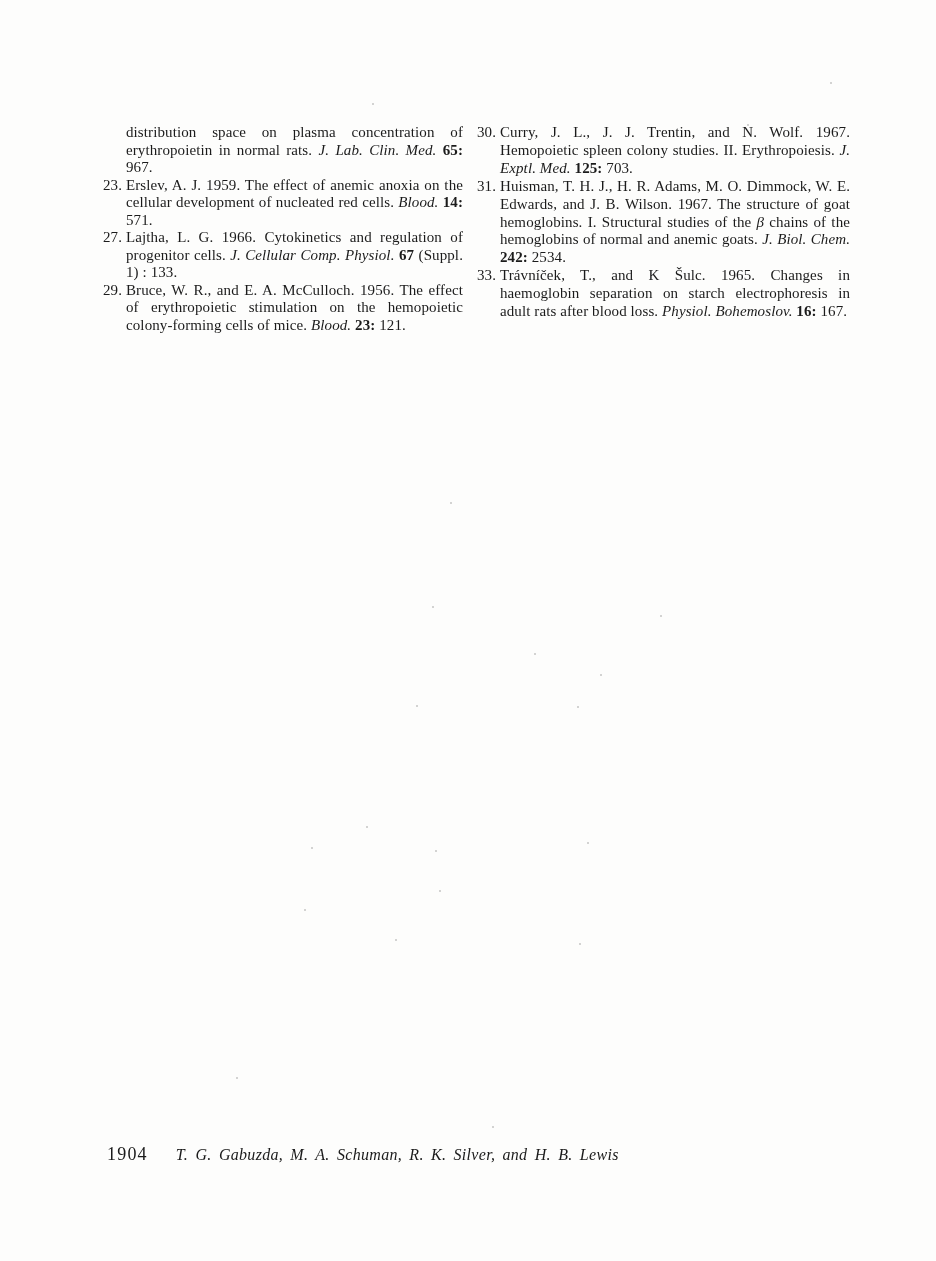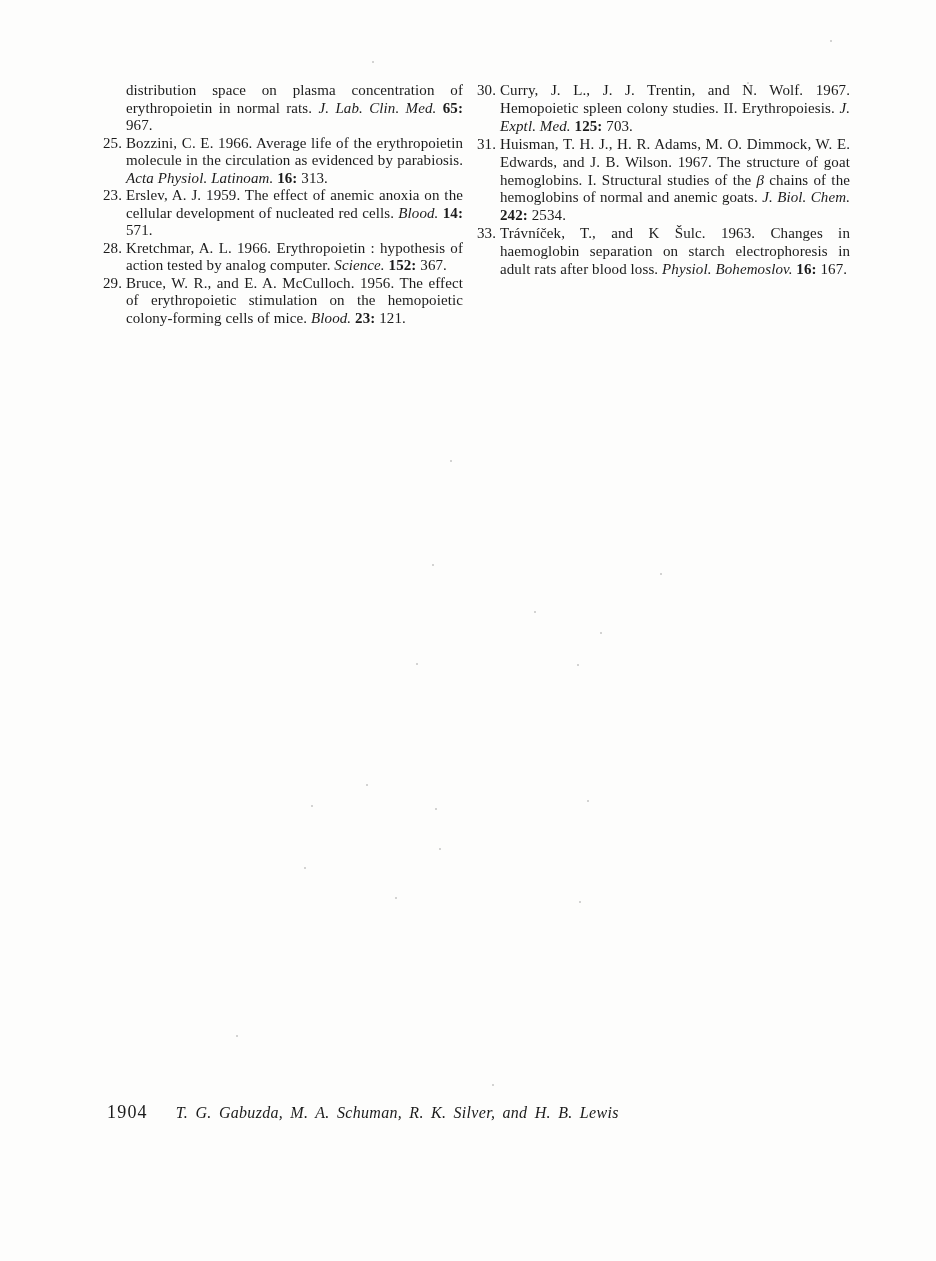--- a/index.html
+++ b/index.html
@@ -11,20 +11,21 @@
     height: 1261px;
     position: relative;
     overflow: hidden;
     background: #fdfdfc;
     color: #1b1b1b;
     font-family: "Liberation Serif", "DejaVu Serif", serif;
   }
   .page {
     position: absolute;
     inset: 0;
+    margin-top: 42px;
   }
   .col {
     position: absolute;
     top: 82px;
     font-size: 15px;
     line-height: 17.5px;
     text-align: justify;
     letter-spacing: 0.1px;
   }
   .col.left  { left: 103px; width: 360px; }
@@ -71,30 +72,29 @@
     background: rgba(70, 70, 70, 0.3);
   }
 </style>
 </head>
 <body style="background: rgb(253, 253, 252); color: rgb(27, 27, 27);">
 
 <div class="page">
 
   <div class="col left">
       <p class="ref cont"><span class="rm">distribution space on plasma concentration of erythropoietin in normal rats. </span><span class="it">J. Lab. Clin. Med.</span><span class="rm"> </span><span class="bd">65:</span><span class="rm"> 967.</span></p>
-      <p class="ref"><span class="refnum">25.</span><span class="rm">Bozzini, C. E. 1966. Average life of the erythropoietin molecule in the circulation as evidenced by parabiosis. </span><span class="it">Acta Physiol. Latinoam.</span><span class="rm"> </span><span class="bd">16:</span><span class="rm"> 313.</span></p>
       <p class="ref"><span class="refnum">23.</span><span class="rm">Erslev, A. J. 1959. The effect of anemic anoxia on the cellular development of nucleated red cells. </span><span class="it">Blood.</span><span class="rm"> </span><span class="bd">14:</span><span class="rm"> 571.</span></p>
-      <p class="ref"><span class="refnum">28.</span><span class="rm">Kretchmar, A. L. 1966. Erythropoietin : hypothesis of action tested by analog computer. </span><span class="it">Science.</span><span class="rm"> </span><span class="bd">152:</span><span class="rm"> 367.</span></p>
+      <p class="ref"><span class="refnum">27.</span><span class="rm">Lajtha, L. G. 1966. Cytokinetics and regulation of progenitor cells. </span><span class="it">J. Cellular Comp. Physiol.</span><span class="rm"> </span><span class="bd">67</span><span class="rm"> (Suppl. 1) : 133.</span></p>
       <p class="ref"><span class="refnum">29.</span><span class="rm">Bruce, W. R., and E. A. McCulloch. 1956. The effect of erythropoietic stimulation on the hemopoietic colony-forming cells of mice. </span><span class="it">Blood.</span><span class="rm"> </span><span class="bd">23:</span><span class="rm"> 121.</span></p>
     </div>
 
   <div class="col right">
       <p class="ref"><span class="refnum">30.</span><span class="rm">Curry, J. L., J. J. Trentin, and N. Wolf. 1967. Hemopoietic spleen colony studies. II. Erythropoiesis. </span><span class="it">J. Exptl. Med.</span><span class="rm"> </span><span class="bd">125:</span><span class="rm"> 703.</span></p>
       <p class="ref"><span class="refnum">31.</span><span class="rm">Huisman, T. H. J., H. R. Adams, M. O. Dimmock, W. E. Edwards, and J. B. Wilson. 1967. The structure of goat hemoglobins. I. Structural studies of the </span><span class="it">β</span><span class="rm"> chains of the hemoglobins of normal and anemic goats. </span><span class="it">J. Biol. Chem.</span><span class="rm"> </span><span class="bd">242:</span><span class="rm"> 2534.</span></p>
-      <p class="ref"><span class="refnum">33.</span><span class="rm">Trávníček, T., and K Šulc. 1963. Changes in haemoglobin separation on starch electrophoresis in adult rats after blood loss. </span><span class="it">Physiol. Bohemoslov.</span><span class="rm"> </span><span class="bd">16:</span><span class="rm"> 167.</span></p>
+      <p class="ref"><span class="refnum">33.</span><span class="rm">Trávníček, T., and K Šulc. 1965. Changes in haemoglobin separation on starch electrophoresis in adult rats after blood loss. </span><span class="it">Physiol. Bohemoslov.</span><span class="rm"> </span><span class="bd">16:</span><span class="rm"> 167.</span></p>
     </div>
 
   <div class="footer">
     <span class="pagenum">1904</span>
     <span class="authors">T. G. Gabuzda, M. A. Schuman, R. K. Silver, and H. B. Lewis</span>
   </div>
 
   <div>
       <div class="speck" style="left: 372px; top: 61px;"></div>
       <div class="speck" style="left: 830px; top: 40px;"></div>

